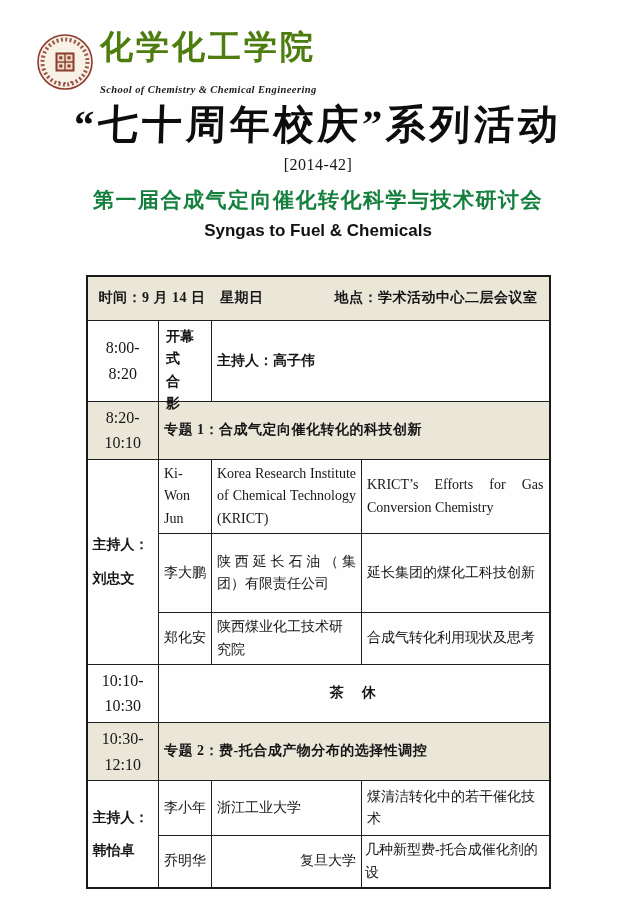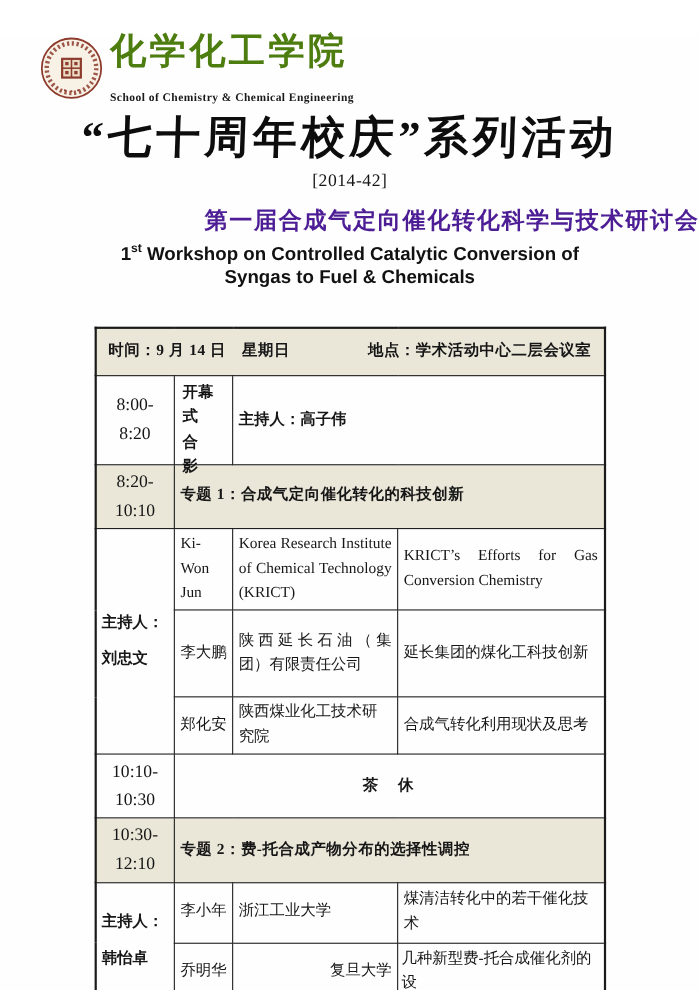--- a/index.html
+++ b/index.html
@@ -16,36 +16,36 @@
   .logo-row { display: flex; align-items: center; margin: 32px 0 0 36px; height: 60px; }
   .logo-seal { flex: 0 0 auto; }
   .logo-text { margin-left: 6px; }
   .logo-cn {
     font-size: 33px; font-weight: 700; letter-spacing: 3px;
     font-family: "Liberation Serif", "DejaVu Serif", serif;
     line-height: 1.1; color: #4d7c0f;
   }
   .logo-en {
     font-size: 10.5px; font-weight: 700; letter-spacing: 0.4px;
-    margin-top: 18px; color: #1a1a1a;
+    margin-top: 18px; color: #1a1a1a; font-style: italic;
   }
 
   
   .banner {
     margin-top: 8px; text-align: center;
     font-size: 40px; font-weight: 900; letter-spacing: 4px;
     font-family: "Liberation Serif", "DejaVu Serif", serif;
     line-height: 1.25; color: #0d0d0d;
     transform: skewX(-2deg);
   }
   .doc-no { margin-top: 6px; text-align: center; font-size: 16px; letter-spacing: 0.5px; }
 
   .title-cn {
-    margin-top: 12px; text-align: right;
-    font-size: 21px; font-weight: 800; letter-spacing: 1.5px; color: #4c1d95;
+    margin-top: 12px; text-align: center;
+    font-size: 21px; font-weight: 800; letter-spacing: 1.5px; color: #15803d;
   }
   .title-en {
     margin-top: 6px; text-align: center;
     font-family: "Liberation Sans", "DejaVu Sans", sans-serif;
     font-size: 17px; font-weight: 700; line-height: 1.25; color: #111;
   }
   .title-en sup { font-size: 11px; vertical-align: super; }
 
   
   table.schedule {
@@ -127,21 +127,20 @@
       <div class="logo-en">School of Chemistry &amp; Chemical Engineering</div>
     </div>
   </div>
 
   <div class="banner">“七十周年校庆”系列活动</div>
 
   <div class="doc-no">[2014-42]</div>
 
   <div class="title-cn">第一届合成气定向催化转化科学与技术研讨会</div>
   <div class="title-en">
-    <div><span>1</span><sup>st</sup><span> Workshop on Controlled Catalytic Conversion of</span></div>
     <div>Syngas to Fuel &amp; Chemicals</div>
   </div>
 
   <table class="schedule">
     <colgroup>
       <col style="width:72px">
         <col style="width:53px">
         <col style="width:150px">
         <col style="width:188px">
     </colgroup>

